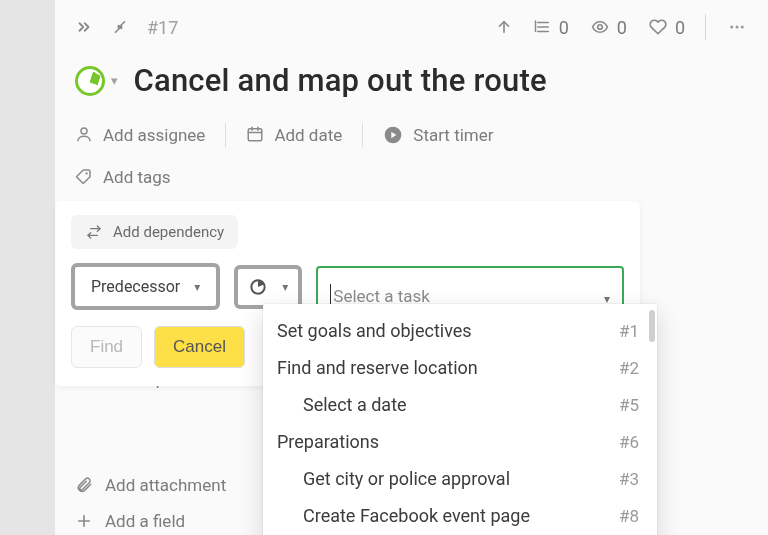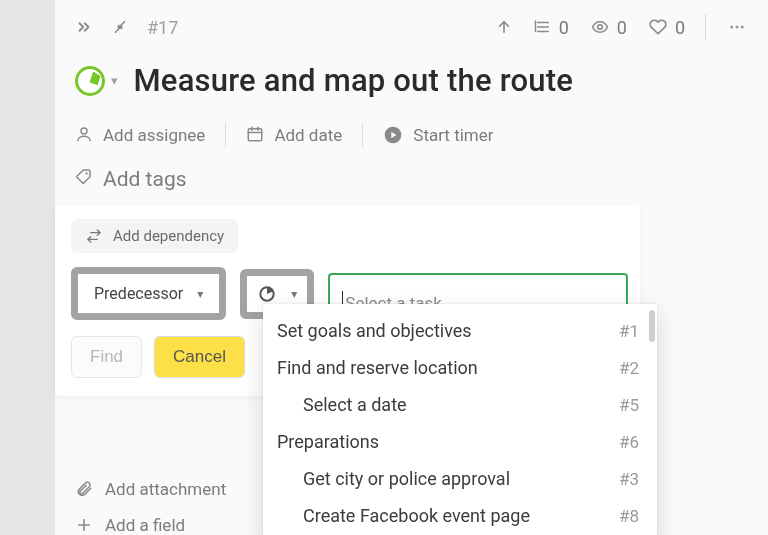--- a/index.html
+++ b/index.html
@@ -46,41 +46,41 @@
   .status-wrap { display:flex; align-items:center; gap:6px; }
   .tiny-caret { color:#a0a0a0; font-size:13px; }
   .title { font-size:31px; font-weight:500; color:#2b2b2b; letter-spacing:0.2px; }
 
   
   .meta-row { display:flex; align-items:center; gap:20px; padding: 18px 20px 6px 20px; color:#7c7c7c; font-size:17px;}
   .meta-item { display:inline-flex; align-items:flex-start; gap:10px; cursor:pointer;}
   .meta-divider { width:1px; height:24px; background:#dcdcdc; }
 
   
-  .tags-row { display:flex; align-items:center; gap:10px; padding: 14px 20px 6px 20px; color:#7c7c7c; font-size:21px;}
+  .tags-row { display:flex; align-items:center; gap:10px; padding: 14px 20px 6px 20px; color:#7c7c7c; font-size:17px;}
 
   
   .dep-card {
     margin: 8px 0 0 0;
     background:#fff;
     border-radius:6px;
     padding: 14px 16px 18px 16px;
     position: absolute;
     left: 0;
     right: 128px;
     box-shadow: 0 2px 6px rgba(0,0,0,0.05);
     z-index: 5;
   }
   .dep-header {
     display:inline-flex; align-items:center; gap:10px;
     background:#f4f4f4; border-radius:6px; padding:8px 14px; color:#6b6b6b; font-size:15px;
   }
   .dep-controls { display:flex; align-items:center; gap:14px; margin-top:14px; }
   .pill {
-    background:#fff; border:7px solid #a3a3a3; border-radius:6px; padding:10px 16px;
+    background:#fff; border:4px solid #a3a3a3; border-radius:6px; padding:10px 16px;
     display:inline-flex; align-items:center; gap:14px; color:#444; font-size:16px; cursor:pointer;
   }
   .pill.small { padding:8px 10px; }
   .task-select {
     flex:1; border:2px solid #3aa956; border-radius:4px; height:42px; display:flex; align-items:flex-end;
     padding:0 12px; position:relative; min-width:300px; background:#fff;
   }
   .task-select .cursor-bar {
     width:1px; height:22px; background:#2b2b2b; margin-right:2px;
   }
@@ -183,21 +183,21 @@
           </svg>
       </span>
     </div>
   </div>
 
   <div class="title-row">
     <div class="status-wrap">
       <div class="status-circle"></div>
       <span class="tiny-caret">▾</span>
     </div>
-    <div class="title">Measure and map out the route</div>
+    <div class="title">Cancel and map out the route</div>
   </div>
 
   <div class="meta-row">
     <span class="meta-item">
       <svg width="18" height="18" viewBox="0 0 24 24" fill="none" stroke="#8a8a8a" stroke-width="2" stroke-linecap="round" stroke-linejoin="round">
           <circle cx="12" cy="8" r="4"></circle>
           <path d="M4 21c0-4 4-6 8-6s8 2 8 6"></path>
         </svg>
       <span>Add assignee</span>
     </span>

